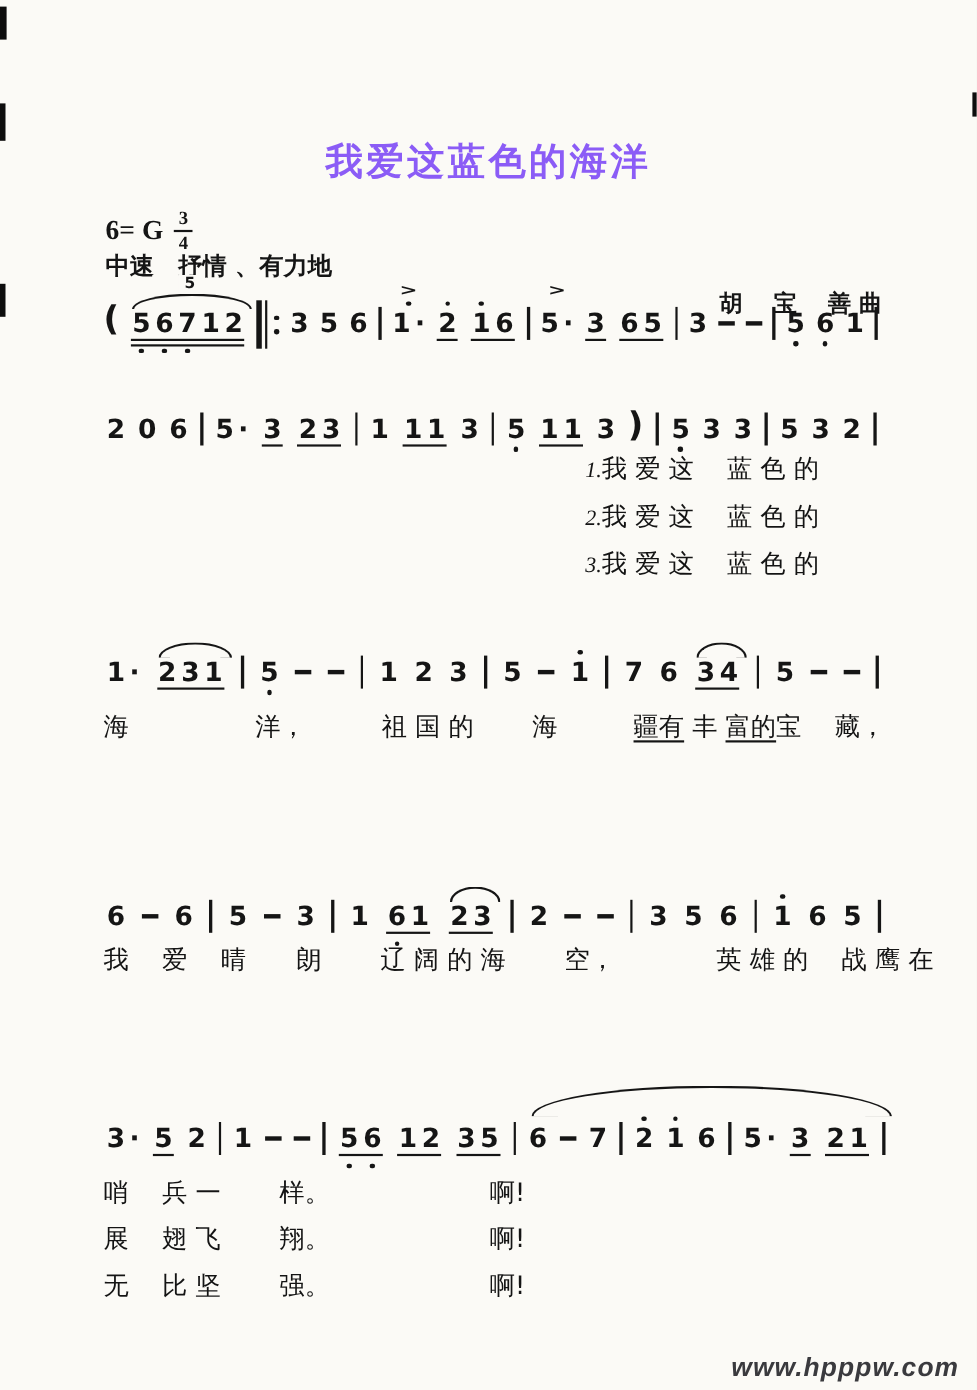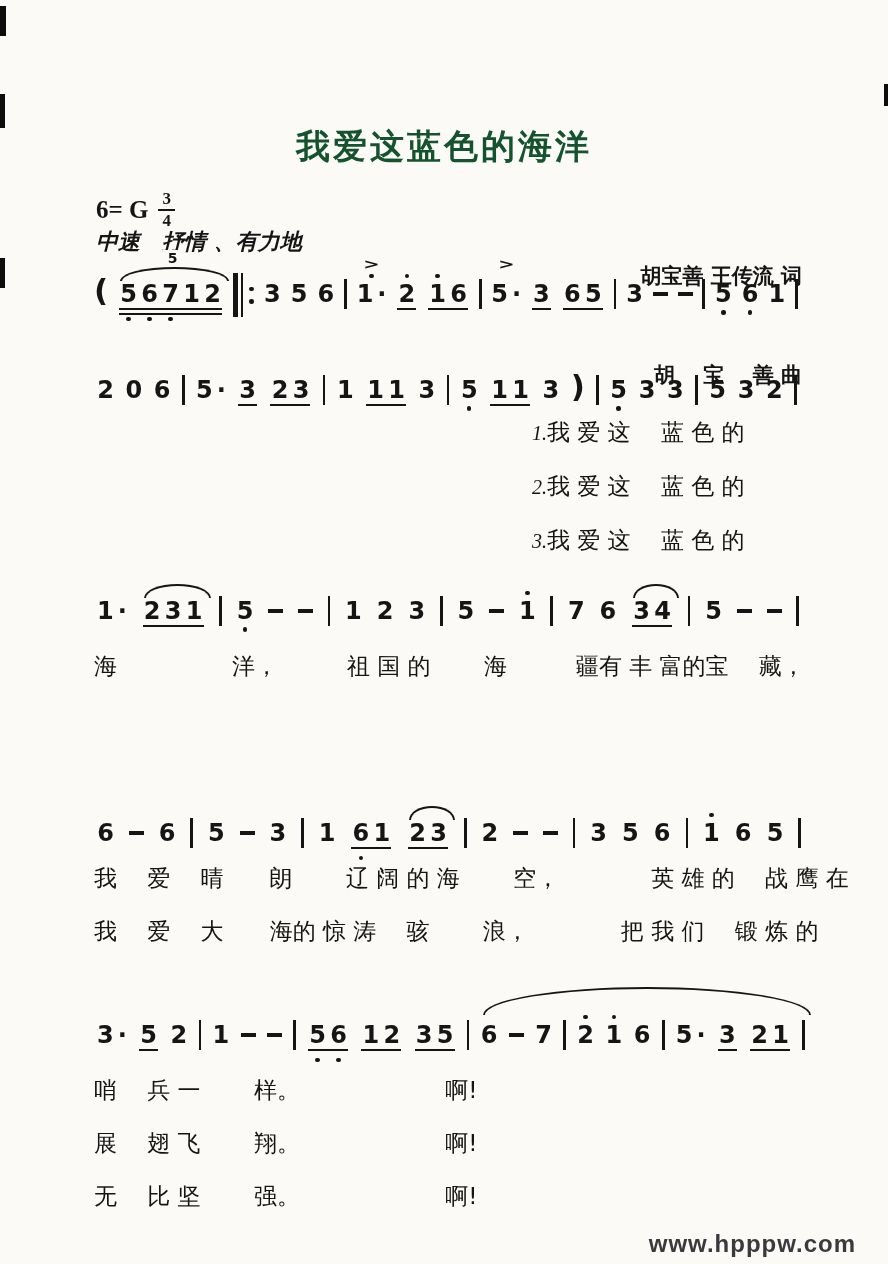--- a/index.html
+++ b/index.html
@@ -1,28 +1,28 @@
 <!DOCTYPE html>
 <html><head>
 <meta charset="utf-8">
 <style>
   html,body{margin:0;padding:0;}
   body{width:888px;height:1264px;background:#e9e9e7;font-family:"DejaVu Sans",sans-serif;}
   .page{position:relative;width:888px;height:1264px;background:#fbfaf6;overflow:hidden;color:#151515;}
 
   
   .title{position:absolute;top:124px;left:0;right:0;text-align:center;
-         font-size:34px;font-weight:800;letter-spacing:3px;color:#14532d;}
+         font-size:34px;font-weight:800;letter-spacing:3px;color:#8b5cf6;}
   .keyline{position:absolute;left:96px;top:190px;display:flex;align-items:center;gap:10px;
            font-family:"Liberation Serif",serif;font-size:25px;font-weight:600;}
   .frac{display:inline-flex;flex-direction:column;align-items:center;line-height:1.05;
         font-size:17px;font-weight:700;}
   .frac-top{border-bottom:2px solid #151515;padding:0 4px 1px;}
   .frac-bot{padding-top:1px;}
-  .tempo{position:absolute;left:96px;top:227px;font-size:22px;font-weight:700;white-space:pre;font-style:italic;}
+  .tempo{position:absolute;left:96px;top:227px;font-size:22px;font-weight:700;white-space:pre;}
   .credits{position:absolute;right:86px;top:194px;text-align:right;
            font-size:21px;font-weight:600;line-height:33px;white-space:pre;}
 
   
   .score-line{position:absolute;display:flex;justify-content:space-between;align-items:flex-start;}
   .score-line > *{margin:0 2px;flex:none;}
   .note{display:inline-flex;flex-direction:column;align-items:center;min-width:17px;}
   .n-acc{height:11px;line-height:10px;font-size:13px;font-weight:800;transform:scale(1.5,1.05);}
   .n-hid{height:10px;display:flex;align-items:center;justify-content:center;}
   .n-digit{font-size:24px;font-weight:800;line-height:26px;white-space:nowrap;}
@@ -43,26 +43,26 @@
   .dashline{width:15px;height:3.6px;background:#151515;}
   .paren{font-size:31px;font-weight:700;line-height:32px;margin-top:14px;}
   .arc{position:absolute;top:7px;height:12px;border:2.3px solid #151515;border-bottom:none;
        border-radius:50% 50% 0 0 / 100% 100% 0 0;}
   .arc-high{top:-14px;height:26px;}
   .tuplet-label{position:absolute;top:-10px;transform:translateX(-50%);font-size:14px;font-weight:800;
                 background:#fbfaf6;padding:0 6px;}
 
   
   .lyrics-block{position:absolute;}
-  .lyric-row{white-space:pre;font-size:23px;line-height:53px;color:#141414;}
-  .lyric-seg.u{text-decoration-thickness:2px;text-underline-offset:5px;}
+  .lyric-row{white-space:pre;font-size:23px;line-height:42px;color:#141414;}
+  .lyric-seg.u{text-decoration:underline;text-decoration-thickness:2px;text-underline-offset:5px;}
   .lyric-seg.num{font-style:italic;font-size:20px;font-family:"Liberation Serif",serif;}
 
   
-  .watermark{position:absolute;right:32px;bottom:6px;font-size:24px;font-weight:800;
+  .watermark{position:absolute;right:16px;bottom:6px;font-size:24px;font-weight:800;font-style:italic;
              color:#3a3a3e;letter-spacing:1px;font-family:"Liberation Sans",sans-serif;}
   .scan-mark{position:absolute;background:#0d0d0d;}
 </style>
 </head>
 <body>
 
 <div class="page">
 
   <div class="title">我爱这蓝色的海洋</div>
 
@@ -70,21 +70,20 @@
     <span>6= G</span>
     <span class="frac">
       <span class="frac-top">3</span>
       <span class="frac-bot">4</span>
     </span>
   </div>
 
   <div class="tempo">中速　抒情 、有力地</div>
 
   <div class="credits">
-    <div>胡宝善 王传流 词</div>
     <div>胡　 宝　 善 曲</div>
   </div>
 
   <div class="score-line" id="line-0" style="left:92px;top:260px;width:708px;">
       <span class="paren">(</span>
       <span class="grp u2">
         <span class="note">
           <span class="n-acc"></span>
           <span class="n-hid"></span>
           <span class="n-digit">5</span>
@@ -802,21 +801,20 @@
   <div class="lyrics-block" id="lyrics-0" style="left:532px;top:406px;">
       <div class="lyric-row"><span class="lyric-seg num">1.</span><span class="lyric-seg">我 爱 这　 蓝 色 的</span></div>
       <div class="lyric-row"><span class="lyric-seg num">2.</span><span class="lyric-seg">我 爱 这　 蓝 色 的</span></div>
       <div class="lyric-row"><span class="lyric-seg num">3.</span><span class="lyric-seg">我 爱 这　 蓝 色 的</span></div>
     </div>
   <div class="lyrics-block" id="lyrics-1" style="left:94px;top:640px;">
       <div class="lyric-row"><span class="lyric-seg">海　　　　　洋，　　　祖 国 的　　 海　　　</span><span class="lyric-seg u">疆有</span><span class="lyric-seg"> 丰 </span><span class="lyric-seg u">富的</span><span class="lyric-seg">宝　 藏，</span></div>
     </div>
   <div class="lyrics-block" id="lyrics-2" style="left:94px;top:852px;">
       <div class="lyric-row"><span class="lyric-seg">我　 爱　 晴　　朗　　 辽 阔 的 海　　 空，　　　　英 雄 的　 战 鹰 在</span></div>
-      <div class="lyric-row"><span class="lyric-seg">我　 爱　 大　　</span><span class="lyric-seg u">海的</span><span class="lyric-seg"> 惊 涛　 骇　　 浪，　　　　把 我 们　 锻 炼 的</span></div>
     </div>
   <div class="lyrics-block" id="lyrics-3" style="left:94px;top:1064px;">
       <div class="lyric-row"><span class="lyric-seg">哨　 兵 一　　 样。　　　　　　 啊!</span></div>
       <div class="lyric-row"><span class="lyric-seg">展　 翅 飞　　 翔。　　　　　　 啊!</span></div>
       <div class="lyric-row"><span class="lyric-seg">无　 比 坚　　 强。　　　　　　 啊!</span></div>
     </div>
 
   <div class="watermark">www.hpppw.com</div>
 
   <div class="scan-mark" style="left:0;top:6px;width:6px;height:30px;"></div>

